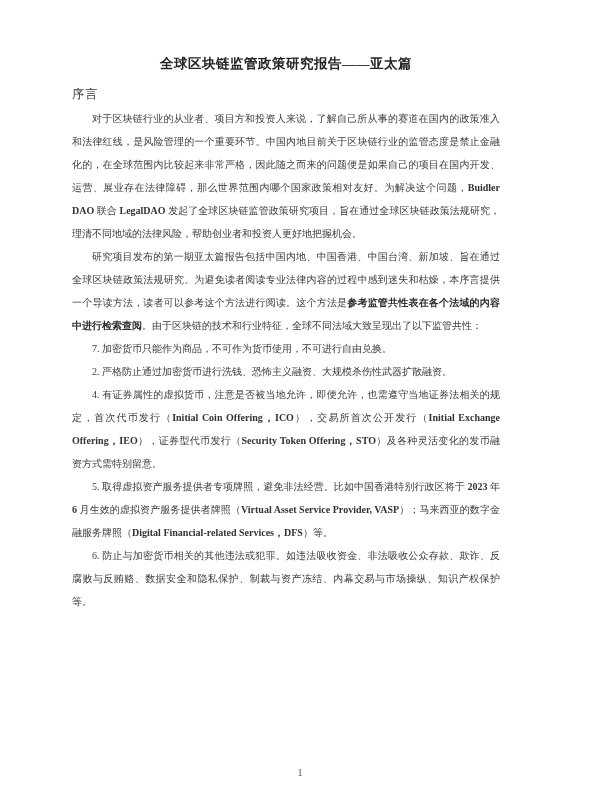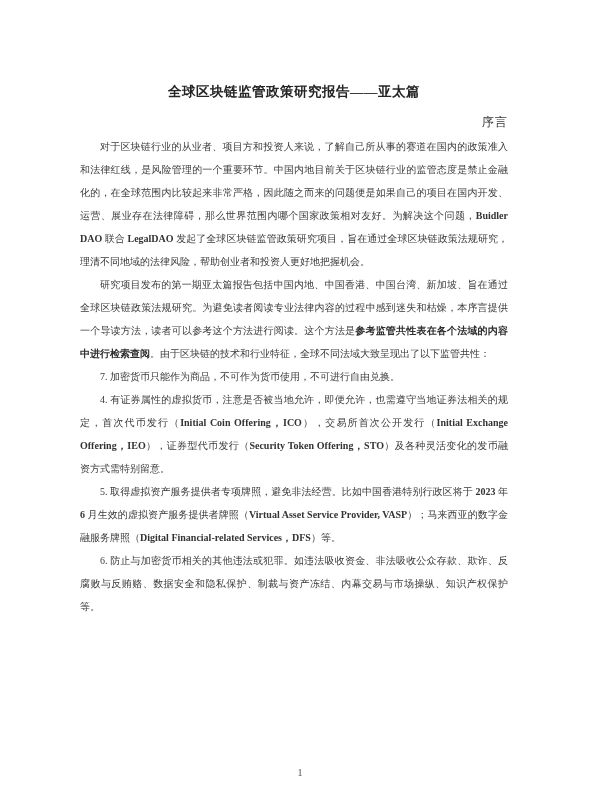--- a/index.html
+++ b/index.html
@@ -11,40 +11,39 @@
     position: relative;
     width: 600px;
     height: 800px;
     background: #ffffff;
     overflow: hidden;
     font-family: "Liberation Serif", "DejaVu Serif", serif;
     color: #3a3a3a;
   }
   .doc {
     position: absolute;
-    left: 80px;
+    left: 72px;
     top: 0;
     width: 428px;
-    margin-top: 28px;
   }
   .title {
     margin: 54px 0 0 0;
     font-size: 13.5px;
     line-height: 19px;
     font-weight: 700;
     text-align: center;
     color: #242424;
     letter-spacing: 0.5px;
   }
   .heading {
     margin: 13px 0 5px 0;
     font-size: 12.2px;
     line-height: 16px;
     font-weight: 400;
-    text-align: right;
+    text-align: left;
     color: #3a3a3a;
     letter-spacing: 1px;
   }
   .body-text p.para {
     margin: 0;
     font-size: 10px;
     line-height: 23px;
     text-align: justify;
     text-indent: 2em;
     word-break: normal;
@@ -72,19 +71,20 @@
 <body>
 
 <div class="page">
   <div class="doc">
     <h1 class="title">全球区块链监管政策研究报告——亚太篇</h1>
     <h2 class="heading">序言</h2>
     <div class="body-text">
         <p class="para"><span class="seg-cn">对于区块链行业的从业者、项目方和投资人来说，了解自己所从事的赛道在国内的政策准入和法律红线，是风险管理的一个重要环节。中国内地目前关于区块链行业的监管态度是禁止金融化的，在全球范围内比较起来非常严格，因此随之而来的问题便是如果自己的项目在国内开发、运营、展业存在法律障碍，那么世界范围内哪个国家政策相对友好。为解决这个问题，</span><span class="seg-lat">Buidler DAO</span><span class="seg-cn"> 联合 </span><span class="seg-lat">LegalDAO</span><span class="seg-cn"> 发起了全球区块链监管政策研究项目，旨在通过全球区块链政策法规研究，理清不同地域的法律风险，帮助创业者和投资人更好地把握机会。</span></p>
         <p class="para"><span class="seg-cn">研究项目发布的第一期亚太篇报告包括中国内地、中国香港、中国台湾、新加坡、旨在通过全球区块链政策法规研究。为避免读者阅读专业法律内容的过程中感到迷失和枯燥，本序言提供一个导读方法，读者可以参考这个方法进行阅读。这个方法是</span><span class="seg-cnb">参考监管共性表在各个法域的内容中进行检索查阅</span><span class="seg-cn">。由于区块链的技术和行业特征，全球不同法域大致呈现出了以下监管共性：</span></p>
         <p class="para"><span class="seg-cn">7. 加密货币只能作为商品，不可作为货币使用，不可进行自由兑换。</span></p>
+        <p class="para"><span class="seg-cn">2. 严格防止通过加密货币进行洗钱、恐怖主义融资、大规模杀伤性武器扩散融资。</span></p>
         <p class="para"><span class="seg-cn">4. 有证券属性的虚拟货币，注意是否被当地允许，即便允许，也需遵守当地证券法相关的规定，首次代币发行（</span><span class="seg-lat">Initial Coin Offering，ICO</span><span class="seg-cn">），交易所首次公开发行（</span><span class="seg-lat">Initial Exchange Offering，IEO</span><span class="seg-cn">），证券型代币发行（</span><span class="seg-lat">Security Token Offering，STO</span><span class="seg-cn">）及各种灵活变化的发币融资方式需特别留意。</span></p>
         <p class="para"><span class="seg-cn">5. 取得虚拟资产服务提供者专项牌照，避免非法经营。比如中国香港特别行政区将于 </span><span class="seg-lat">2023</span><span class="seg-cn"> 年 </span><span class="seg-lat">6</span><span class="seg-cn"> 月生效的虚拟资产服务提供者牌照（</span><span class="seg-lat">Virtual Asset Service Provider, VASP</span><span class="seg-cn">）；马来西亚的数字金融服务牌照（</span><span class="seg-lat">Digital Financial-related Services，DFS</span><span class="seg-cn">）等。</span></p>
         <p class="para"><span class="seg-cn">6. 防止与加密货币相关的其他违法或犯罪。如违法吸收资金、非法吸收公众存款、欺诈、反腐败与反贿赂、数据安全和隐私保护、制裁与资产冻结、内幕交易与市场操纵、知识产权保护等。</span></p>
       </div>
   </div>
   <div class="page-number">1</div>
 </div>
 
 </body></html>

